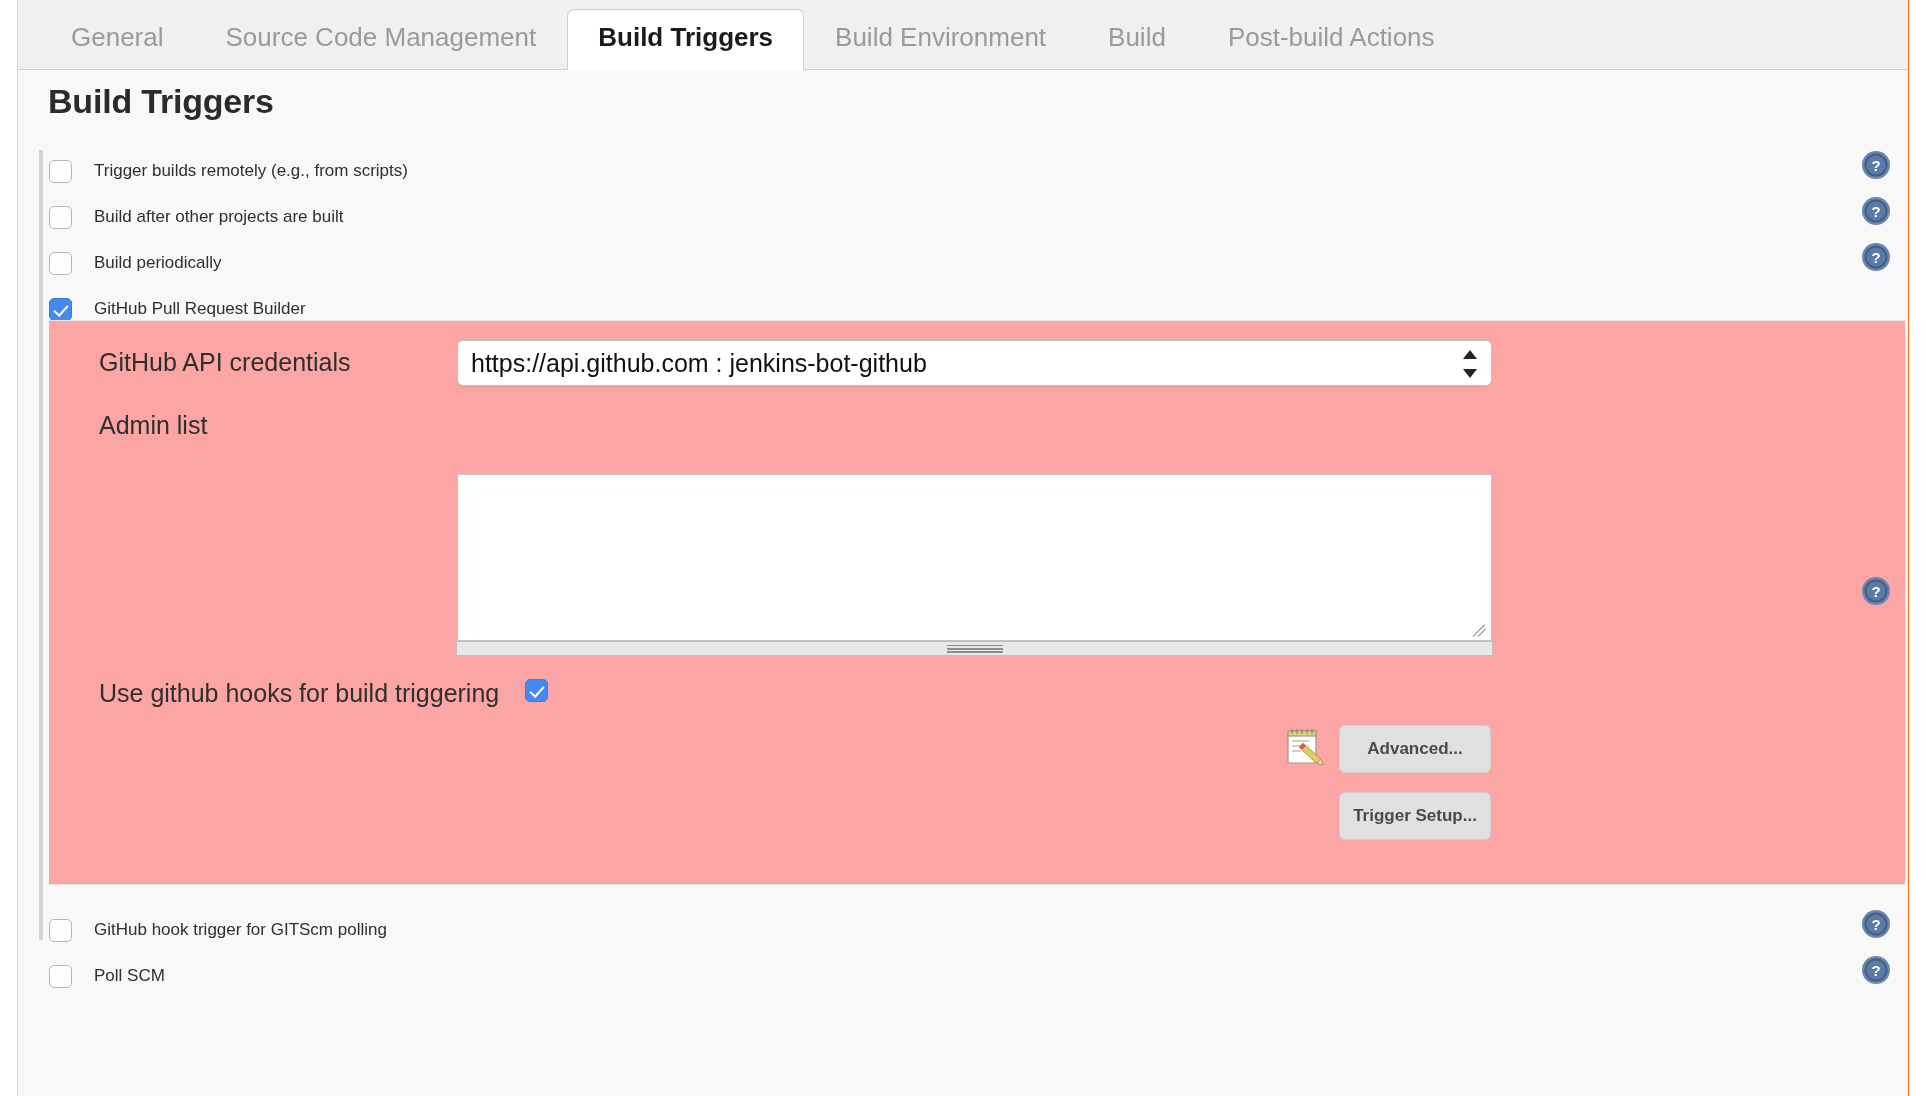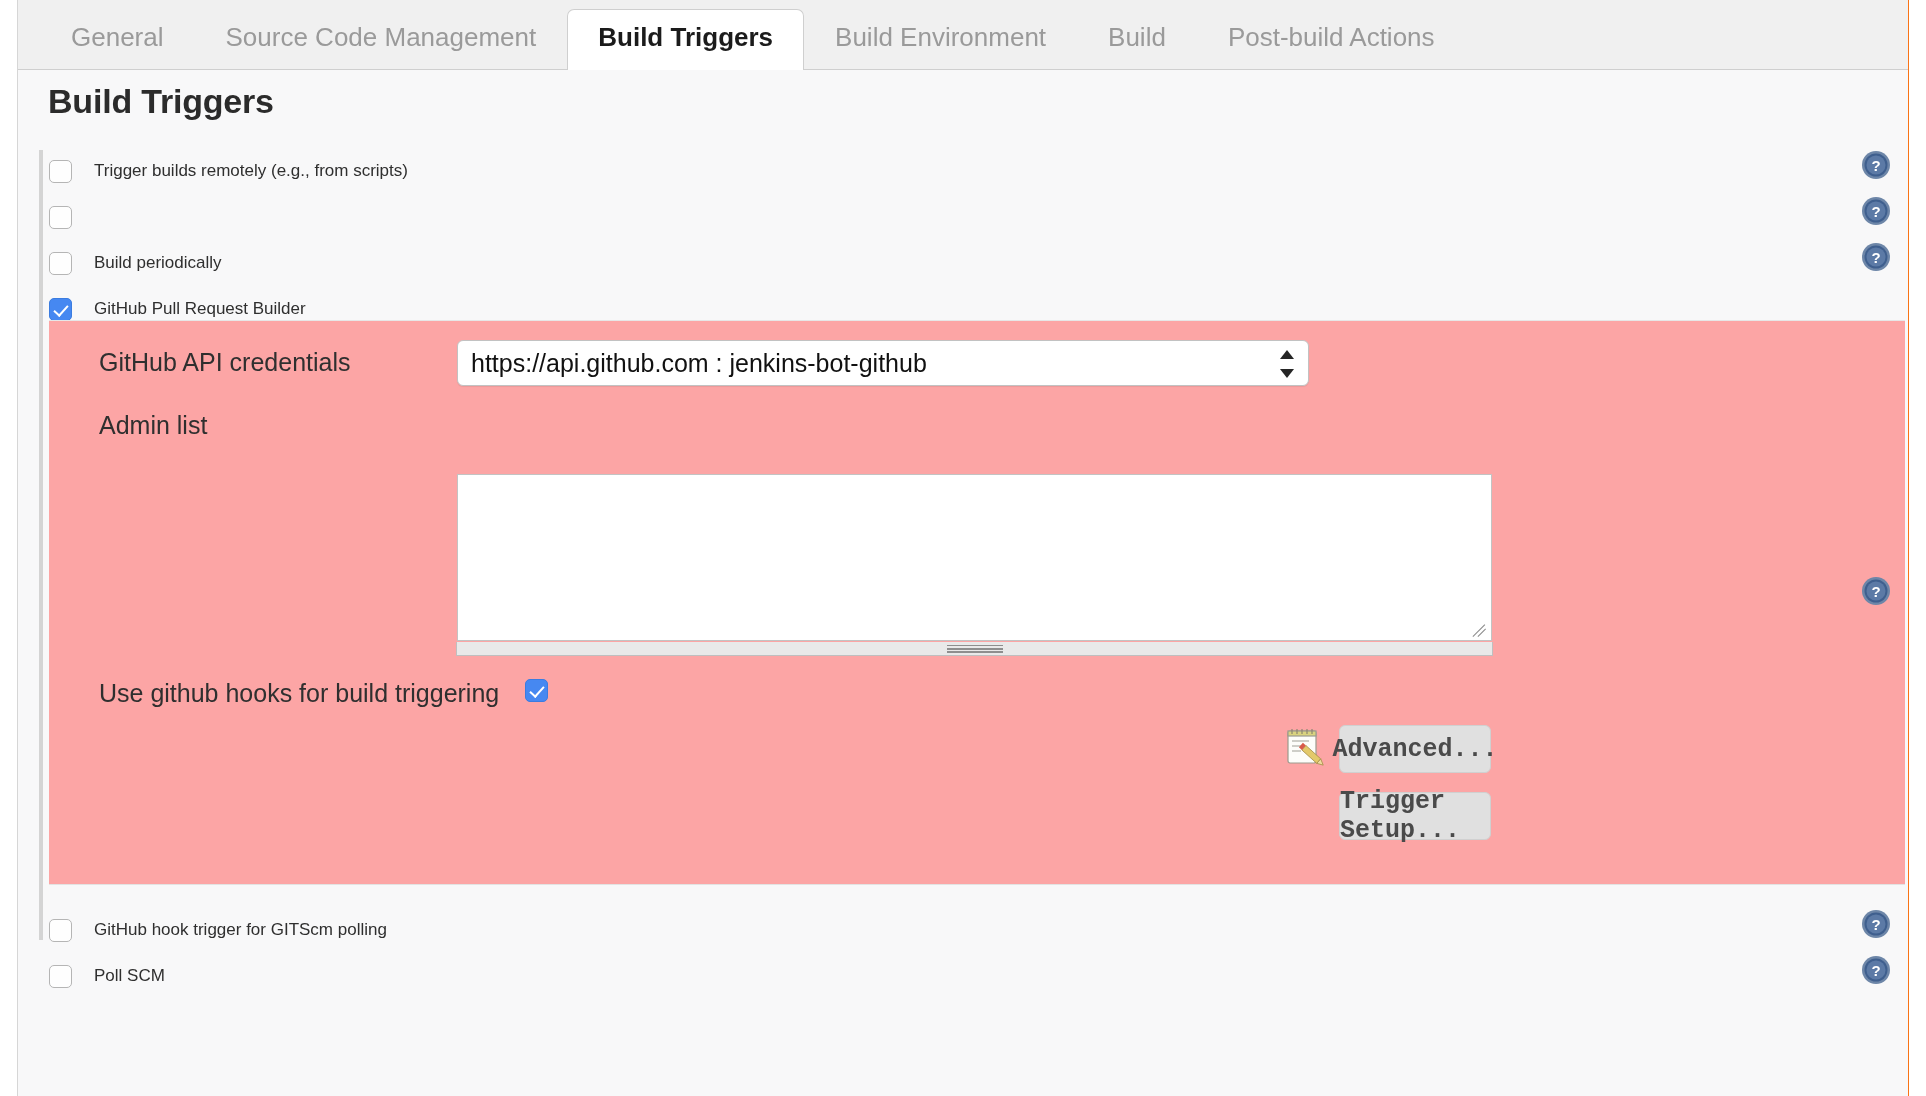--- a/index.html
+++ b/index.html
@@ -173,21 +173,21 @@
     font-size: 25px;
     color: #2f2f2f;
     white-space: nowrap;
   }
 
   
   .credentials-select {
     position: absolute;
     left: 408px;
     top: 19px;
-    width: 852px;
+    width: 1035px;
     height: 46px;
     background: #ffffff;
     border: 1px solid #c2c2c2;
     border-radius: 6px;
     box-shadow: 0 1px 1px rgba(0,0,0,0.07);
     box-sizing: border-box;
     cursor: pointer;
   }
   .credentials-select .sel-text {
     position: absolute;
@@ -280,22 +280,22 @@
   }
   .hooks-row .field-label { position: static; }
   .hooks-cb { margin-left: 26px; }
 
   
   .jk-button {
     position: absolute;
     background: #e0e0e0;
     border: 1px solid #d0d0d0;
     border-radius: 6px;
-    font-family: Liberation Mono, monospace;
-    font-size: 25px;
+    font-family: Liberation Sans, sans-serif;
+    font-size: 17px;
     font-weight: bold;
     color: #4a4a4a;
     cursor: pointer;
     display: flex;
     align-items: center;
     justify-content: center;
     box-sizing: border-box;
   }
   .memo-icon {
     position: absolute;
@@ -346,20 +346,21 @@
         <svg viewBox="0 0 30 30" width="30" height="30">
           <circle cx="15" cy="15" r="14" fill="#6d86a8"></circle>
           <circle cx="15" cy="15" r="11.5" fill="#3f5f8e"></circle>
           <circle cx="15" cy="15" r="9.5" fill="#5c7aa6"></circle>
           <text x="15" y="21" font-family="Liberation Sans, sans-serif" font-size="15" font-weight="bold" fill="#ffffff" text-anchor="middle">?</text>
         </svg>
       </div>
 
       <div class="trigger-row" style="top:124px">
         <span class="cb"></span>
+        <span class="trigger-label">Build after other projects are built</span>
       </div>
       <div class="help-icon" style="left:1843px; top:126px">
         <svg viewBox="0 0 30 30" width="30" height="30">
           <circle cx="15" cy="15" r="14" fill="#6d86a8"></circle>
           <circle cx="15" cy="15" r="11.5" fill="#3f5f8e"></circle>
           <circle cx="15" cy="15" r="9.5" fill="#5c7aa6"></circle>
           <text x="15" y="21" font-family="Liberation Sans, sans-serif" font-size="15" font-weight="bold" fill="#ffffff" text-anchor="middle">?</text>
         </svg>
       </div>
 

